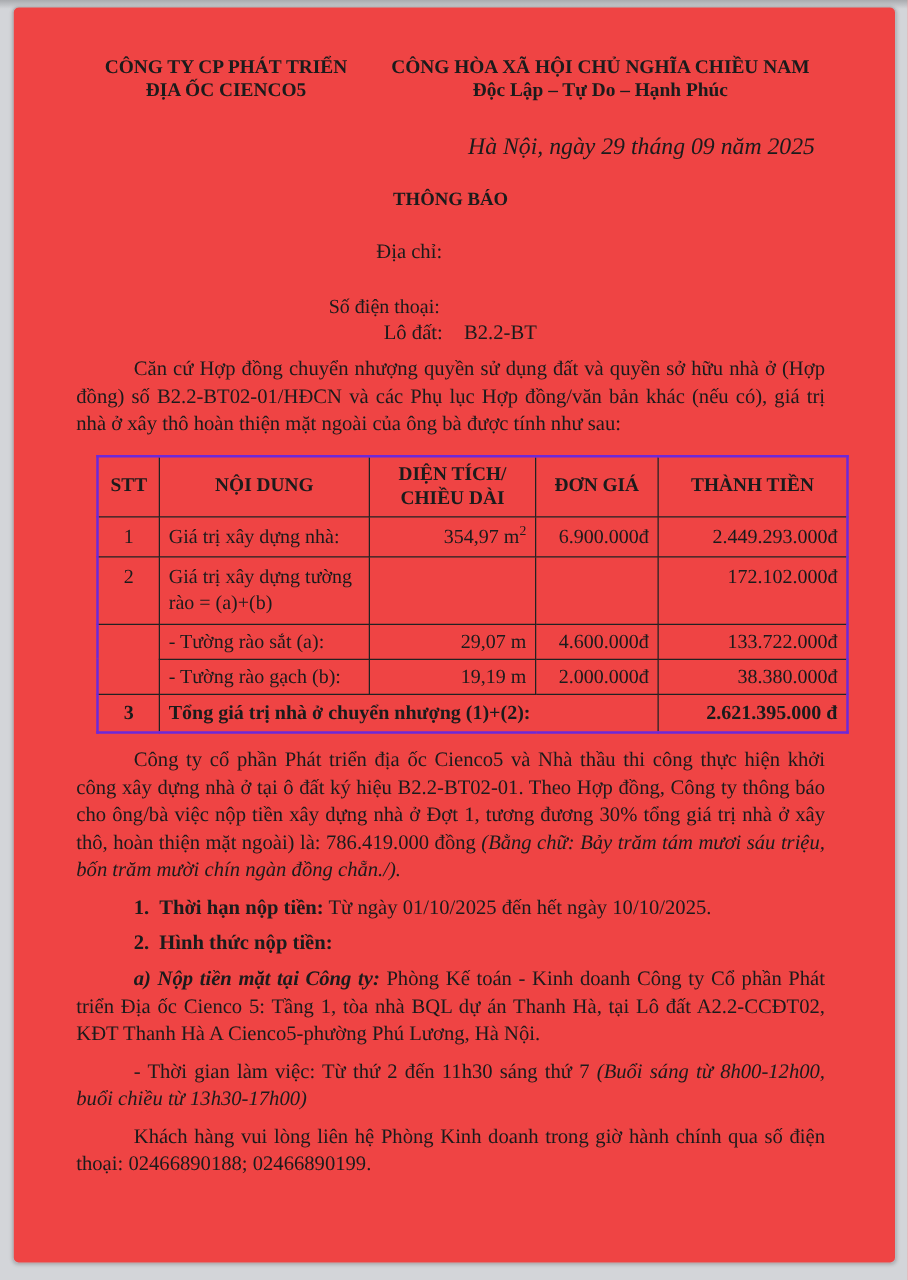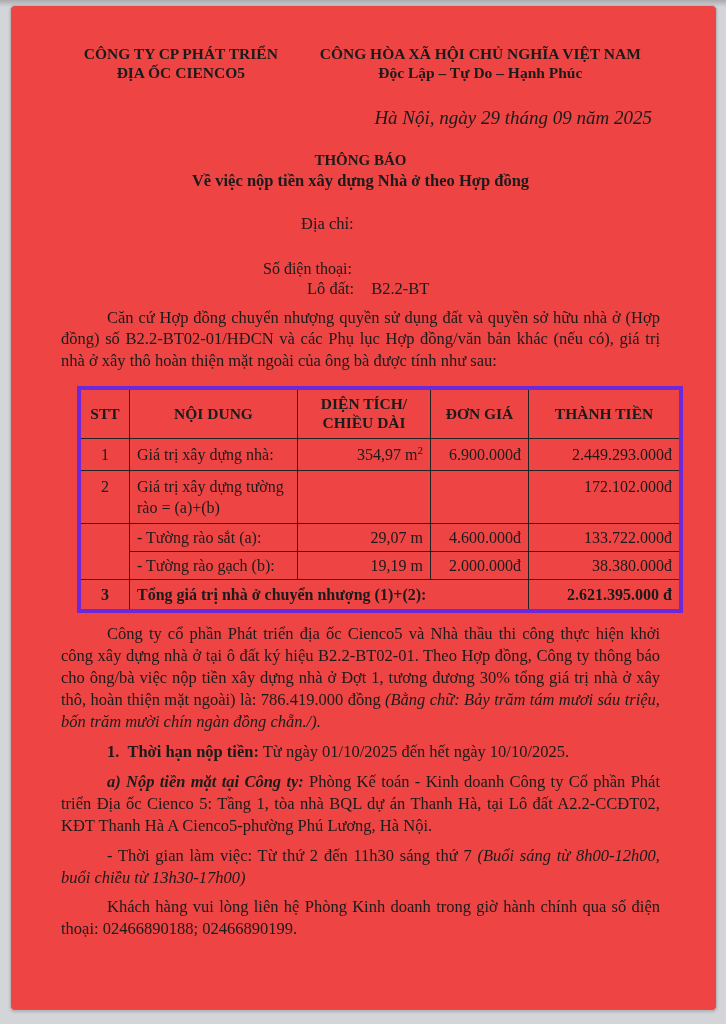--- a/index.html
+++ b/index.html
@@ -28,21 +28,21 @@
   .lot-line{margin-top:1px;margin-left:246px;font-size:16.5px;}
   .lot-value{margin-left:17px;font-family:Liberation Serif, serif;}
   .para{font-size:16.5px;line-height:1.33;text-align:justify;margin:0;}
   .indent{text-indent:46px;}
   .mt6{margin-top:6px;} .mt8{margin-top:8px;} .mt10{margin-top:10px;}
   .b{font-weight:bold;} .i{font-style:italic;} .bi{font-weight:bold;font-style:italic;}
   .num-gap{margin-left:8px;}
   
   table.doc-table{
     border-collapse:collapse;margin:14px 0 0 16px;width:584px;
-    border:4px solid #6d28d9;table-layout:fixed;
+    border:2px solid #6d28d9;table-layout:fixed;
   }
   .doc-table th,.doc-table td{border:1px solid #222;}
   .doc-table th{
     font-size:15.5px;font-weight:bold;text-align:center;
     padding:5px 2px;line-height:1.2;vertical-align:middle;
   }
   .doc-table td{font-size:16px;padding:3px 7px;line-height:1.32;vertical-align:top;}
   .col-stt{width:44px;} .col-content{width:163px;} .col-area{width:128px;}
   .col-price{width:93px;} .col-amount{width:146px;}
   .c-stt{text-align:center;vertical-align:middle;}
@@ -56,29 +56,28 @@
 <body>
 
 <div class="paper">
 
   <div class="letterhead">
     <div class="lh-left">
       <div>CÔNG TY CP PHÁT TRIỂN</div>
       <div>ĐỊA ỐC CIENCO5</div>
     </div>
     <div class="lh-right">
-      <div>CÔNG HÒA  XÃ HỘI CHỦ NGHĨA VIỆT NAM</div>
+      <div>CÔNG HÒA  XÃ HỘI CHỦ NGHĨA CHIỀU NAM</div>
       <div>Độc Lập – Tự Do – Hạnh Phúc</div>
     </div>
   </div>
 
   <div class="date-line">Hà Nội, ngày 29 tháng 09 năm 2025</div>
 
   <div class="doc-title">THÔNG BÁO</div>
-  <div class="doc-subtitle">Về việc nộp tiền xây dựng Nhà ở theo Hợp đồng</div>
 
   <div class="addr-label">Địa chỉ:</div>
   <div class="phone-label">Số điện thoại:</div>
   <div class="lot-line">
     <span>Lô đất:</span><span class="lot-value">B2.2-BT</span>
   </div>
 
   <p class="para indent mt8">Căn cứ Hợp đồng chuyển nhượng quyền sử dụng đất và quyền sở hữu nhà ở (Hợp đồng) số B2.2-BT02-01/HĐCN và các Phụ lục Hợp đồng/văn bản khác (nếu có), giá trị nhà ở xây thô hoàn thiện mặt ngoài của ông bà được tính như sau:</p>
 
   <table class="doc-table">
@@ -128,20 +127,23 @@
   </table>
 
   <p class="para indent mt10">
     <span>Công ty cổ phần Phát triển địa ốc Cienco5 và Nhà thầu thi công thực hiện khởi công xây dựng nhà ở tại ô đất ký hiệu B2.2-BT02-01. Theo Hợp đồng, Công ty thông báo cho ông/bà việc nộp tiền xây dựng nhà ở Đợt 1, tương đương 30% tổng giá trị nhà ở xây thô, hoàn thiện mặt ngoài) là: 786.419.000 đồng </span><span class="i">(Bằng chữ: Bảy trăm tám mươi sáu triệu, bốn trăm mười chín ngàn đồng chẵn./).</span>
   </p>
 
   <p class="para indent mt8">
     <span class="b">1.</span><span class="b num-gap">Thời hạn nộp tiền:</span><span> Từ ngày 01/10/2025 đến hết ngày 10/10/2025.</span>
   </p>
 
+  <p class="para indent mt6">
+    <span class="b">2.</span><span class="b num-gap">Hình thức nộp tiền:</span>
+  </p>
 
   <p class="para indent mt8">
     <span class="bi">a) Nộp tiền mặt tại Công ty:</span><span> Phòng Kế toán - Kinh doanh Công ty Cổ phần Phát triển Địa ốc Cienco 5: Tầng 1, tòa nhà BQL dự án Thanh Hà, tại Lô đất A2.2-CCĐT02, KĐT Thanh Hà A Cienco5-phường Phú Lương, Hà Nội.</span>
   </p>
 
   <p class="para indent mt8">
     <span>- Thời gian làm việc: Từ thứ 2 đến 11h30 sáng thứ 7 </span><span class="i">(Buổi sáng từ 8h00-12h00, buổi chiều từ 13h30-17h00)</span>
   </p>
 
   <p class="para indent mt8">Khách hàng vui lòng liên hệ Phòng Kinh doanh trong giờ hành chính qua số điện thoại: 02466890188; 02466890199.</p>

